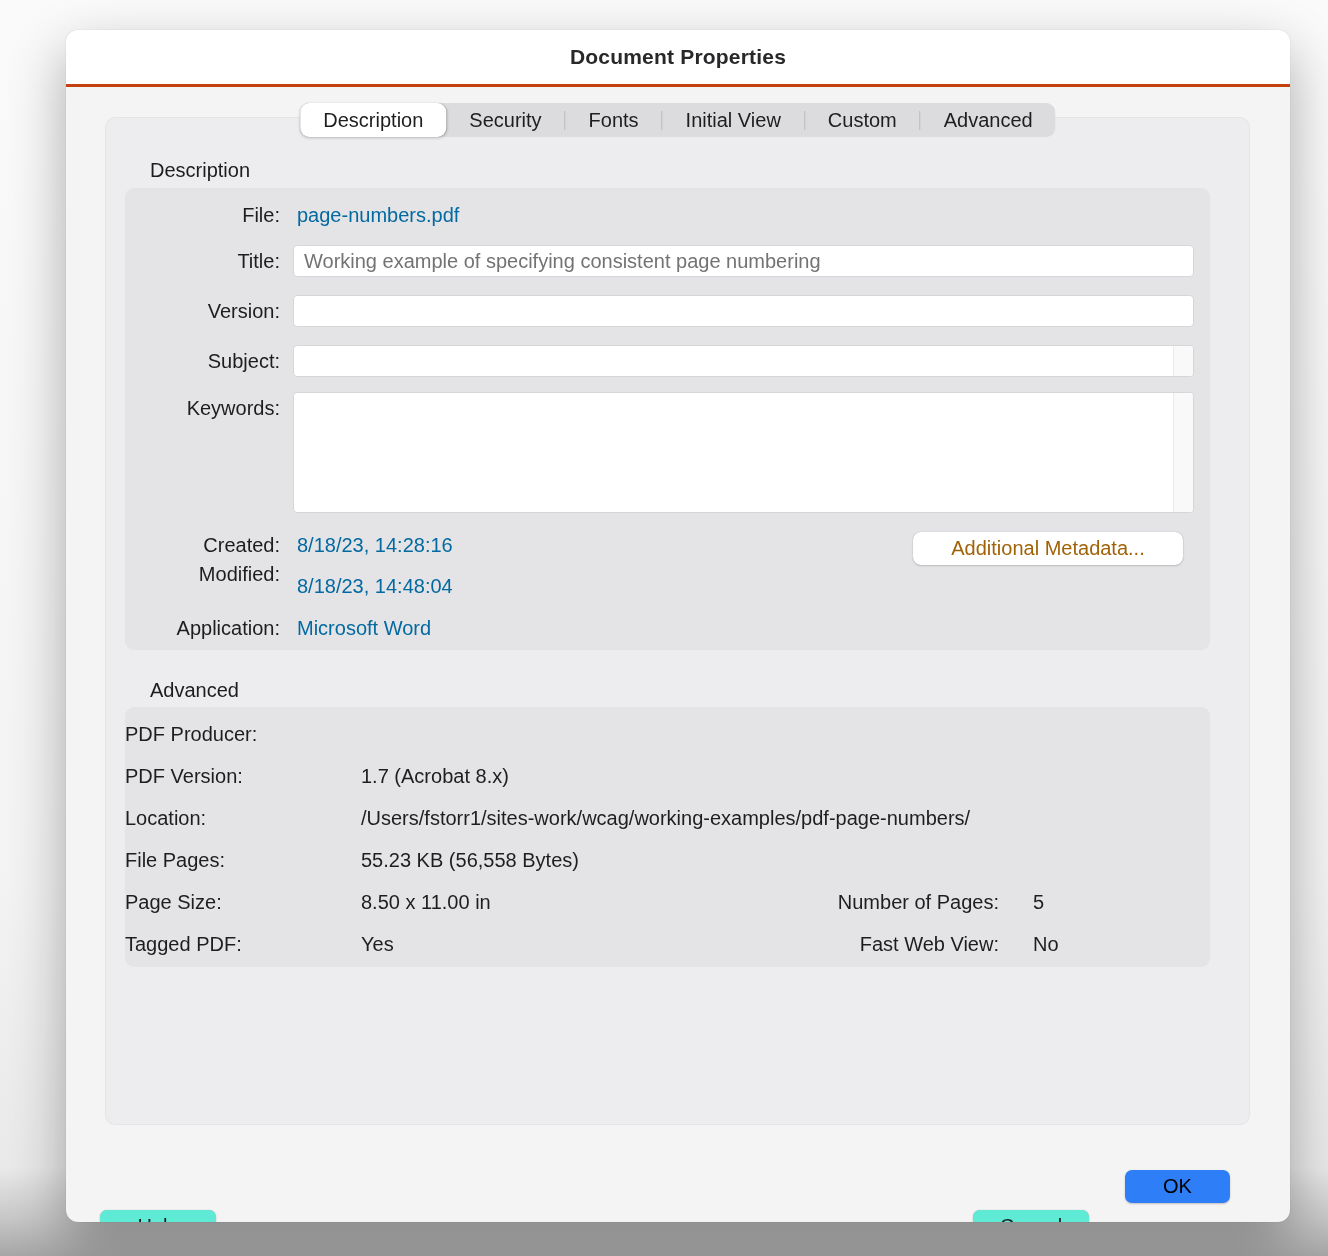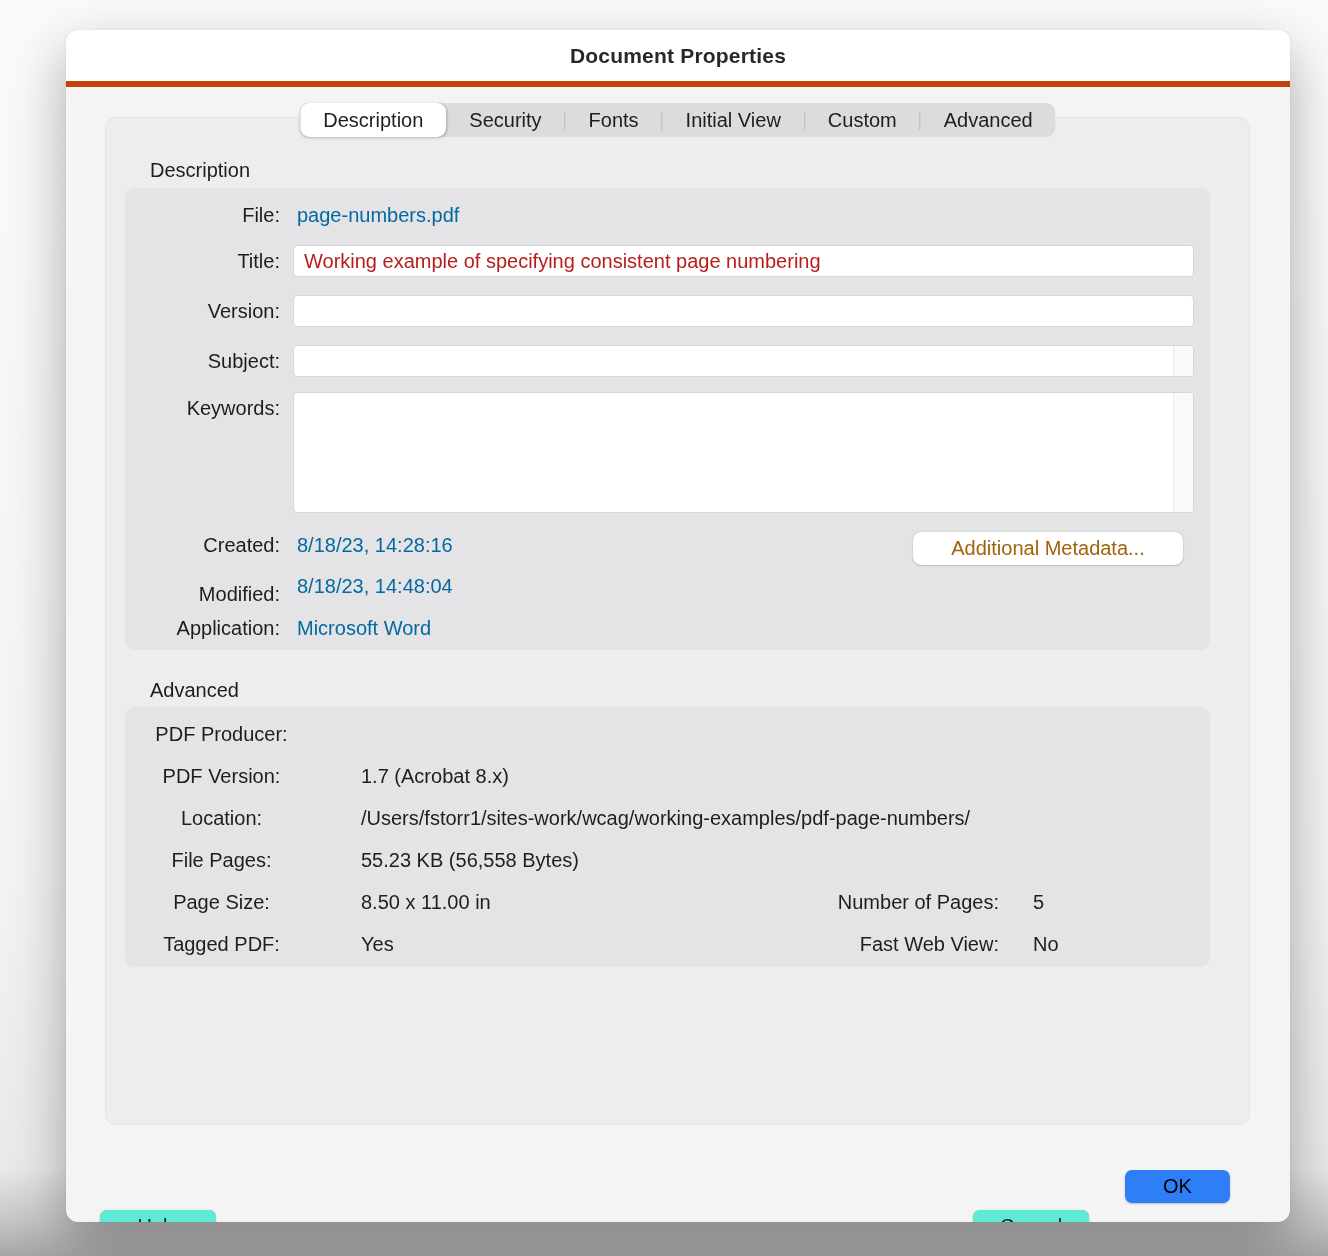--- a/index.html
+++ b/index.html
@@ -9,21 +9,21 @@
     color:#1e1e1f;
     background:linear-gradient(180deg,#fafafa 0%,#f3f3f3 70%,#e9e9e9 93%,#c7c7c7 97%,#a6a6a6 100%);
   }
   .window {
     position:absolute; left:66px; top:30px; width:1224px; height:1192px;
     background:#f4f4f5; border-radius:12px; overflow:hidden;
     box-shadow:0 22px 55px rgba(0,0,0,.32), 0 0 1px rgba(0,0,0,.25);
   }
   .titlebar {
     position:absolute; top:0; left:0; right:0; height:57px; background:#ffffff;
-    border-bottom:6px solid #c2410c; display:flex; align-items:center; justify-content:center;
+    border-bottom:3px solid #c2410c; display:flex; align-items:center; justify-content:center;
   }
   .titlebar-text { font-size:21px; font-weight:700; color:#28282a; letter-spacing:.2px; }
 
   .tab-bar {
     position:absolute; top:73px; left:50%; transform:translateX(-50%);
     height:34px; display:flex; align-items:center;
     background:#dcdcde; border-radius:9px; z-index:3; white-space:nowrap;
   }
   .tab {
     height:34px; display:flex; align-items:center; padding:0 23px;
@@ -51,38 +51,38 @@
   .field-label {
     position:absolute; left:0; width:155px; text-align:right;
     font-size:20px; line-height:24px; color:#1d1d1f;
   }
   .static-value { position:absolute; left:172px; font-size:20px; line-height:24px; color:#0369a1; white-space:nowrap; }
 
   .input-wrap { position:absolute; left:168px; width:901px; }
   .text-input, .keywords-area {
     width:100%; height:100%; background:#ffffff;
     border:1px solid #d6d6d9; border-radius:4px;
-    font-family:inherit; font-size:20px; color:#b91c1c;
+    font-family:inherit; font-size:20px; color:#737373;
     padding:0 10px; outline:none;
   }
   .keywords-area { resize:none; padding:6px 10px; }
   .scroll-gutter {
     position:absolute; top:1px; bottom:1px; right:1px; width:20px;
     background:#f9f9fa; border-left:1px solid #ececee; border-radius:0 3px 3px 0;
   }
 
   .metadata-btn {
     position:absolute; left:788px; top:344px; width:270px; height:33px;
     background:#ffffff; border:none; border-radius:8px;
     font-family:inherit; font-size:20px; color:#a16207;
     box-shadow:0 0 1px rgba(0,0,0,.3), 0 1px 2px rgba(0,0,0,.16);
     cursor:default;
   }
 
-  .adv-label  { position:absolute; left:0;    width:193px; text-align:center; font-size:20px; line-height:24px; }
+  .adv-label  { position:absolute; left:0;    width:193px; text-align:left; font-size:20px; line-height:24px; }
   .adv-value  { position:absolute; left:236px; font-size:20px; line-height:24px; white-space:nowrap; }
   .adv-label2 { position:absolute; left:560px; width:314px; text-align:right; font-size:20px; line-height:24px; }
   .adv-value2 { position:absolute; left:908px; font-size:20px; line-height:24px; }
 
   .btn {
     position:absolute; top:1140px; height:33px; border-radius:7px;
     font-family:inherit; font-size:20px; display:flex; align-items:center; justify-content:center;
     border:none; cursor:default;
   }
   .btn-plain {
@@ -155,21 +155,21 @@
 
     <div class="field-label" style="top:208px">Keywords:</div>
     <div class="input-wrap" style="top:204px;height:121px">
       <textarea class="keywords-area" style=""></textarea>
       <div class="scroll-gutter"></div>
     </div>
 
     <div class="field-label" style="top:345px">Created:</div>
     <div class="static-value" style="top:345px">8/18/23, 14:28:16</div>
 
-    <div class="field-label" style="top:394px">Modified:</div>
+    <div class="field-label" style="top:374px">Modified:</div>
     <div class="static-value" style="top:386px">8/18/23, 14:48:04</div>
 
     <div class="field-label" style="top:428px">Application:</div>
     <div class="static-value" style="top:428px">Microsoft Word</div>
 
     <button class="metadata-btn">Additional Metadata...</button>
   </div>
 
   <div class="section-heading" id="adv-heading">Advanced</div>
 

